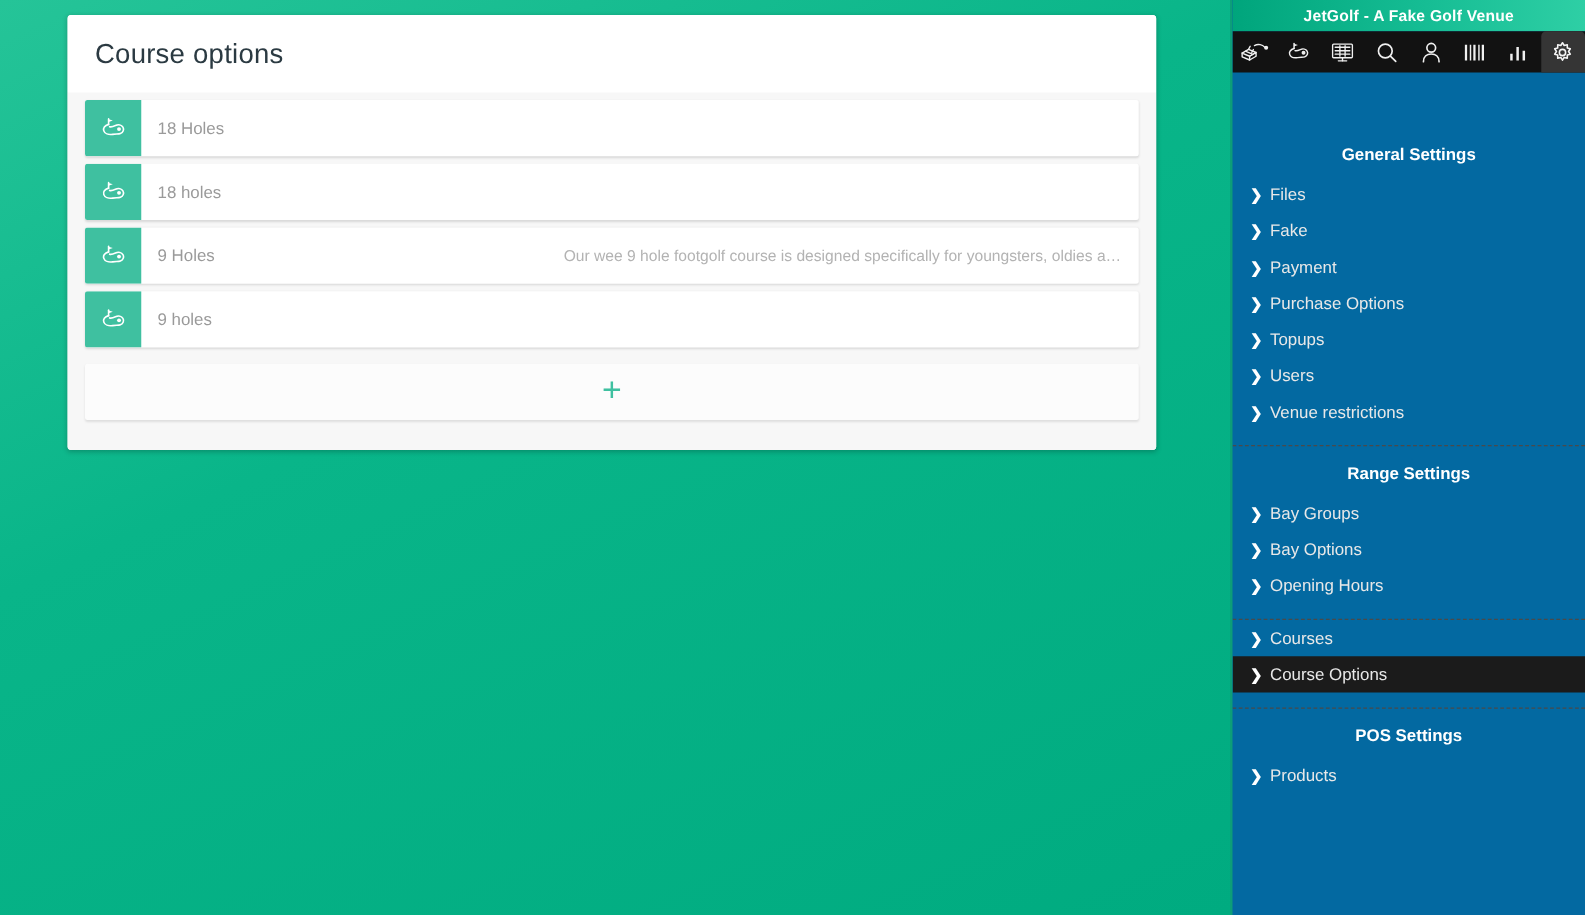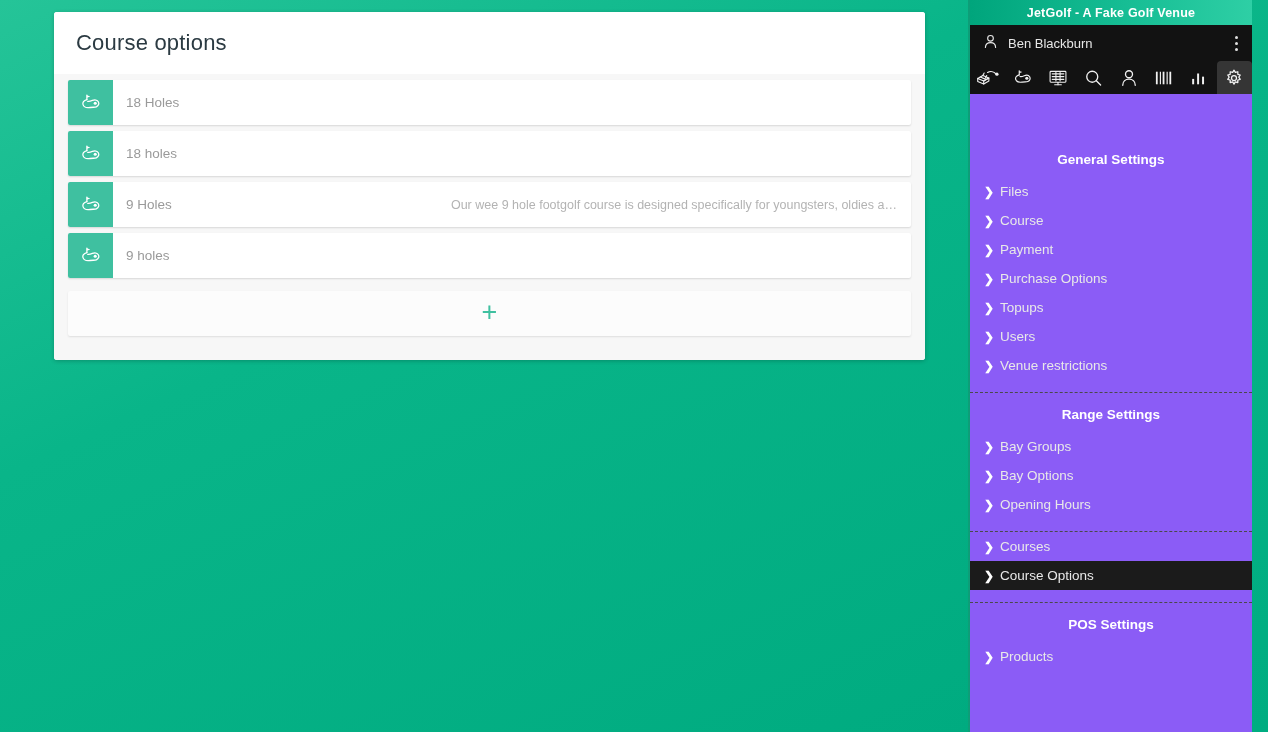--- a/index.html
+++ b/index.html
@@ -109,23 +109,23 @@
     color: #3fc0a0;
     font-size: 27px;
     line-height: 1;
     font-weight: 300;
     margin-top: -3px;
   }
 
   
   #sidebar {
     position: absolute;
-    right: 16px; top: 0;
+    right: 0; top: 0;
     width: 284px; height: 732px;
-    background: #8b5cf6;
+    background: #0369a1;
     overflow: hidden;
     border-left: 2px solid #0d9e78;
   }
   #title-bar {
     height: 25px;
     background: linear-gradient(90deg, #00a57c 0%, #16bd94 55%, #2ecfa5 100%);
     display: flex;
     align-items: center;
     justify-content: center;
   }
@@ -300,34 +300,20 @@
     </div>
   </div>
 </div>
 
 <div id="sidebar">
 
   <div id="title-bar">
     <span id="title-bar-text">JetGolf - A Fake Golf Venue</span>
   </div>
 
-  <div id="user-bar">
-    <span>
-      <svg width="17" height="17" viewBox="0 0 24 24" fill="none" stroke="#e8e8e8" stroke-width="1.6" stroke-linecap="round">
-        <circle cx="12" cy="7.5" r="4"></circle>
-        <path d="M4.8 20.5 C4.8 15.8 8 13.5 12 13.5 C16 13.5 19.2 15.8 19.2 20.5"></path>
-      </svg>
-    </span>
-    <span id="user-name">Ben Blackburn</span>
-    <div id="kebab-menu">
-      <span></span>
-      <span></span>
-      <span></span>
-    </div>
-  </div>
 
   <div id="icon-toolbar">
 
     <div class="tool-icon">
       <svg width="24" height="20" viewBox="0 0 28 22" fill="none" stroke="#f0f0f0" stroke-width="1.3" stroke-linejoin="round" stroke-linecap="round">
         <path d="M2 11.5 L8 8 L15 11 L9 14.5 Z"></path>
         <path d="M2 11.5 L2 15 L9 18 L9 14.5"></path>
         <path d="M9 14.5 L15 11 L15 14.5 L9 18"></path>
         <path d="M5 9.8 L11.5 12.6"></path>
         <path d="M8 8 L9.5 5.2"></path>
@@ -403,21 +389,21 @@
   <div id="menu-scroll">
 
     <div class="menu-section">
       <div class="section-title">General Settings</div>
       <div class="menu-item">
         <span class="menu-chevron">❯</span>
         <span class="menu-label">Files</span>
       </div>
       <div class="menu-item">
         <span class="menu-chevron">❯</span>
-        <span class="menu-label">Course</span>
+        <span class="menu-label">Fake</span>
       </div>
       <div class="menu-item">
         <span class="menu-chevron">❯</span>
         <span class="menu-label">Payment</span>
       </div>
       <div class="menu-item">
         <span class="menu-chevron">❯</span>
         <span class="menu-label">Purchase Options</span>
       </div>
       <div class="menu-item">

